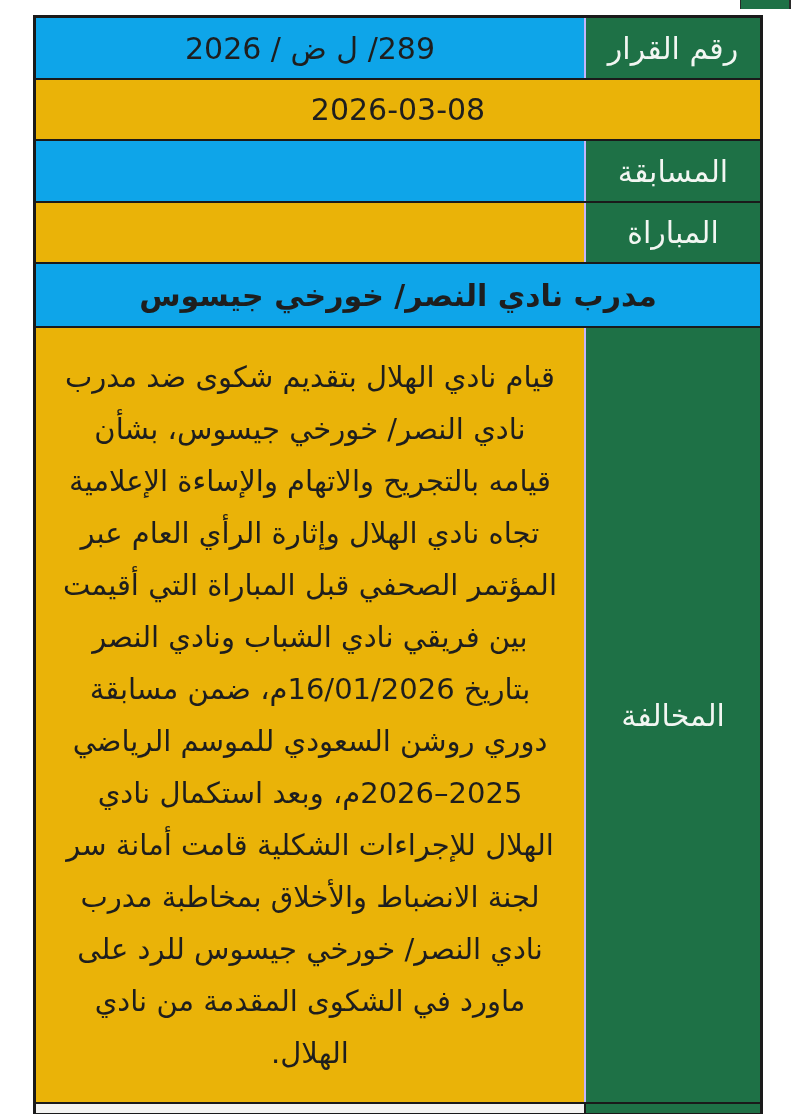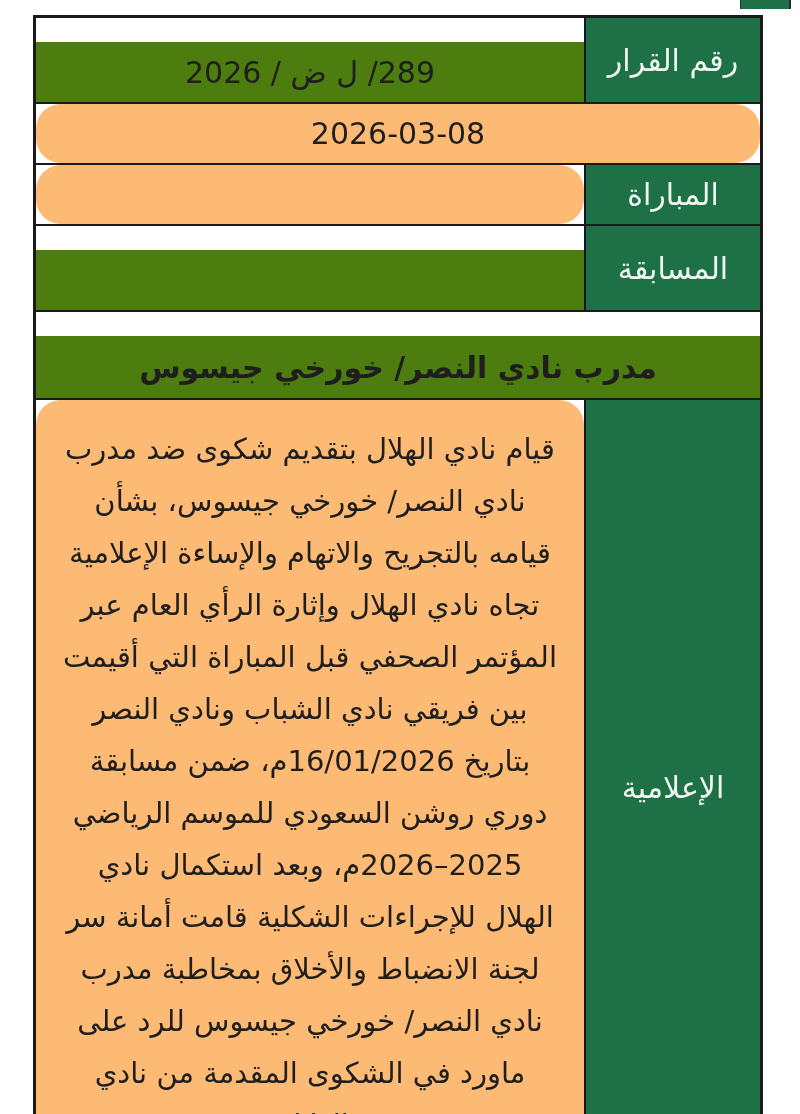--- a/index.html
+++ b/index.html
@@ -47,37 +47,37 @@
   .label-cell {
     width: 176px;
     flex: 0 0 176px;
     background: #1e7146;
     color: #f2f6f2;
     display: flex;
     align-items: center;
     justify-content: center;
     text-align: center;
     font-size: 30px;
-    border-left: 2px solid #0f172a; 
+    border-left: 2px solid #c4b5fd; 
     box-sizing: border-box;
   }
 
   .value-cell {
     flex: 1 1 auto;
     display: flex;
     align-items: center;
     justify-content: center;
     text-align: center;
     font-size: 30px;
     color: #1e1e1e;
     box-sizing: border-box;
   }
 
-  .bg-light { background: #4d7c0f; margin-top: 24px; }
-  .bg-dark  { background: #fdba74; border-radius: 25px; }
+  .bg-light { background: #0ea5e9; }
+  .bg-dark  { background: #eab308; }
 
   .h-r0 { min-height: 60px; }
   .h-r1 { min-height: 59px; }
   .h-r2 { min-height: 60px; }
   .h-r3 { min-height: 59px; }
   .h-r4 { min-height: 62px; font-weight: bold; }
   .h-r5 { min-height: 774px; }
 
   .violation-value {
     font-size: 29px;
@@ -109,35 +109,35 @@
   <div class="row">
     <div class="label-cell h-r0">رقم القرار</div>
     <div class="value-cell bg-light h-r0">289/ ل ض / 2026</div>
   </div>
 
   <div class="row">
     <div class="value-cell bg-dark h-r1">2026-03-08</div>
   </div>
 
   <div class="row">
-    <div class="label-cell h-r3">المباراة</div>
-    <div class="value-cell bg-dark h-r3"></div>
+    <div class="label-cell h-r2">المسابقة</div>
+    <div class="value-cell bg-light h-r2"></div>
   </div>
 
   <div class="row">
-    <div class="label-cell h-r2">المسابقة</div>
-    <div class="value-cell bg-light h-r2"></div>
+    <div class="label-cell h-r3">المباراة</div>
+    <div class="value-cell bg-dark h-r3"></div>
   </div>
 
   <div class="row">
     <div class="value-cell bg-light h-r4">مدرب نادي النصر/ خورخي جيسوس</div>
   </div>
 
   <div class="row">
-    <div class="label-cell h-r5">الإعلامية</div>
+    <div class="label-cell h-r5">المخالفة</div>
     <div class="value-cell bg-dark h-r5 violation-value">قيام نادي الهلال بتقديم شكوى ضد مدرب نادي النصر/ خورخي جيسوس، بشأن قيامه بالتجريح والاتهام والإساءة الإعلامية تجاه نادي الهلال وإثارة الرأي العام عبر المؤتمر الصحفي قبل المباراة التي أقيمت بين فريقي نادي الشباب ونادي النصر بتاريخ 16/01/2026م، ضمن مسابقة دوري روشن السعودي للموسم الرياضي 2025–2026م، وبعد استكمال نادي الهلال للإجراءات الشكلية قامت أمانة سر لجنة الانضباط والأخلاق بمخاطبة مدرب نادي النصر/ خورخي جيسوس للرد على ماورد في الشكوى المقدمة من نادي الهلال.</div>
   </div>
 
   <div class="row h-sliver">
     <div class="sliver-label"></div>
     <div class="sliver-value"></div>
   </div>
 
 </div>
 

